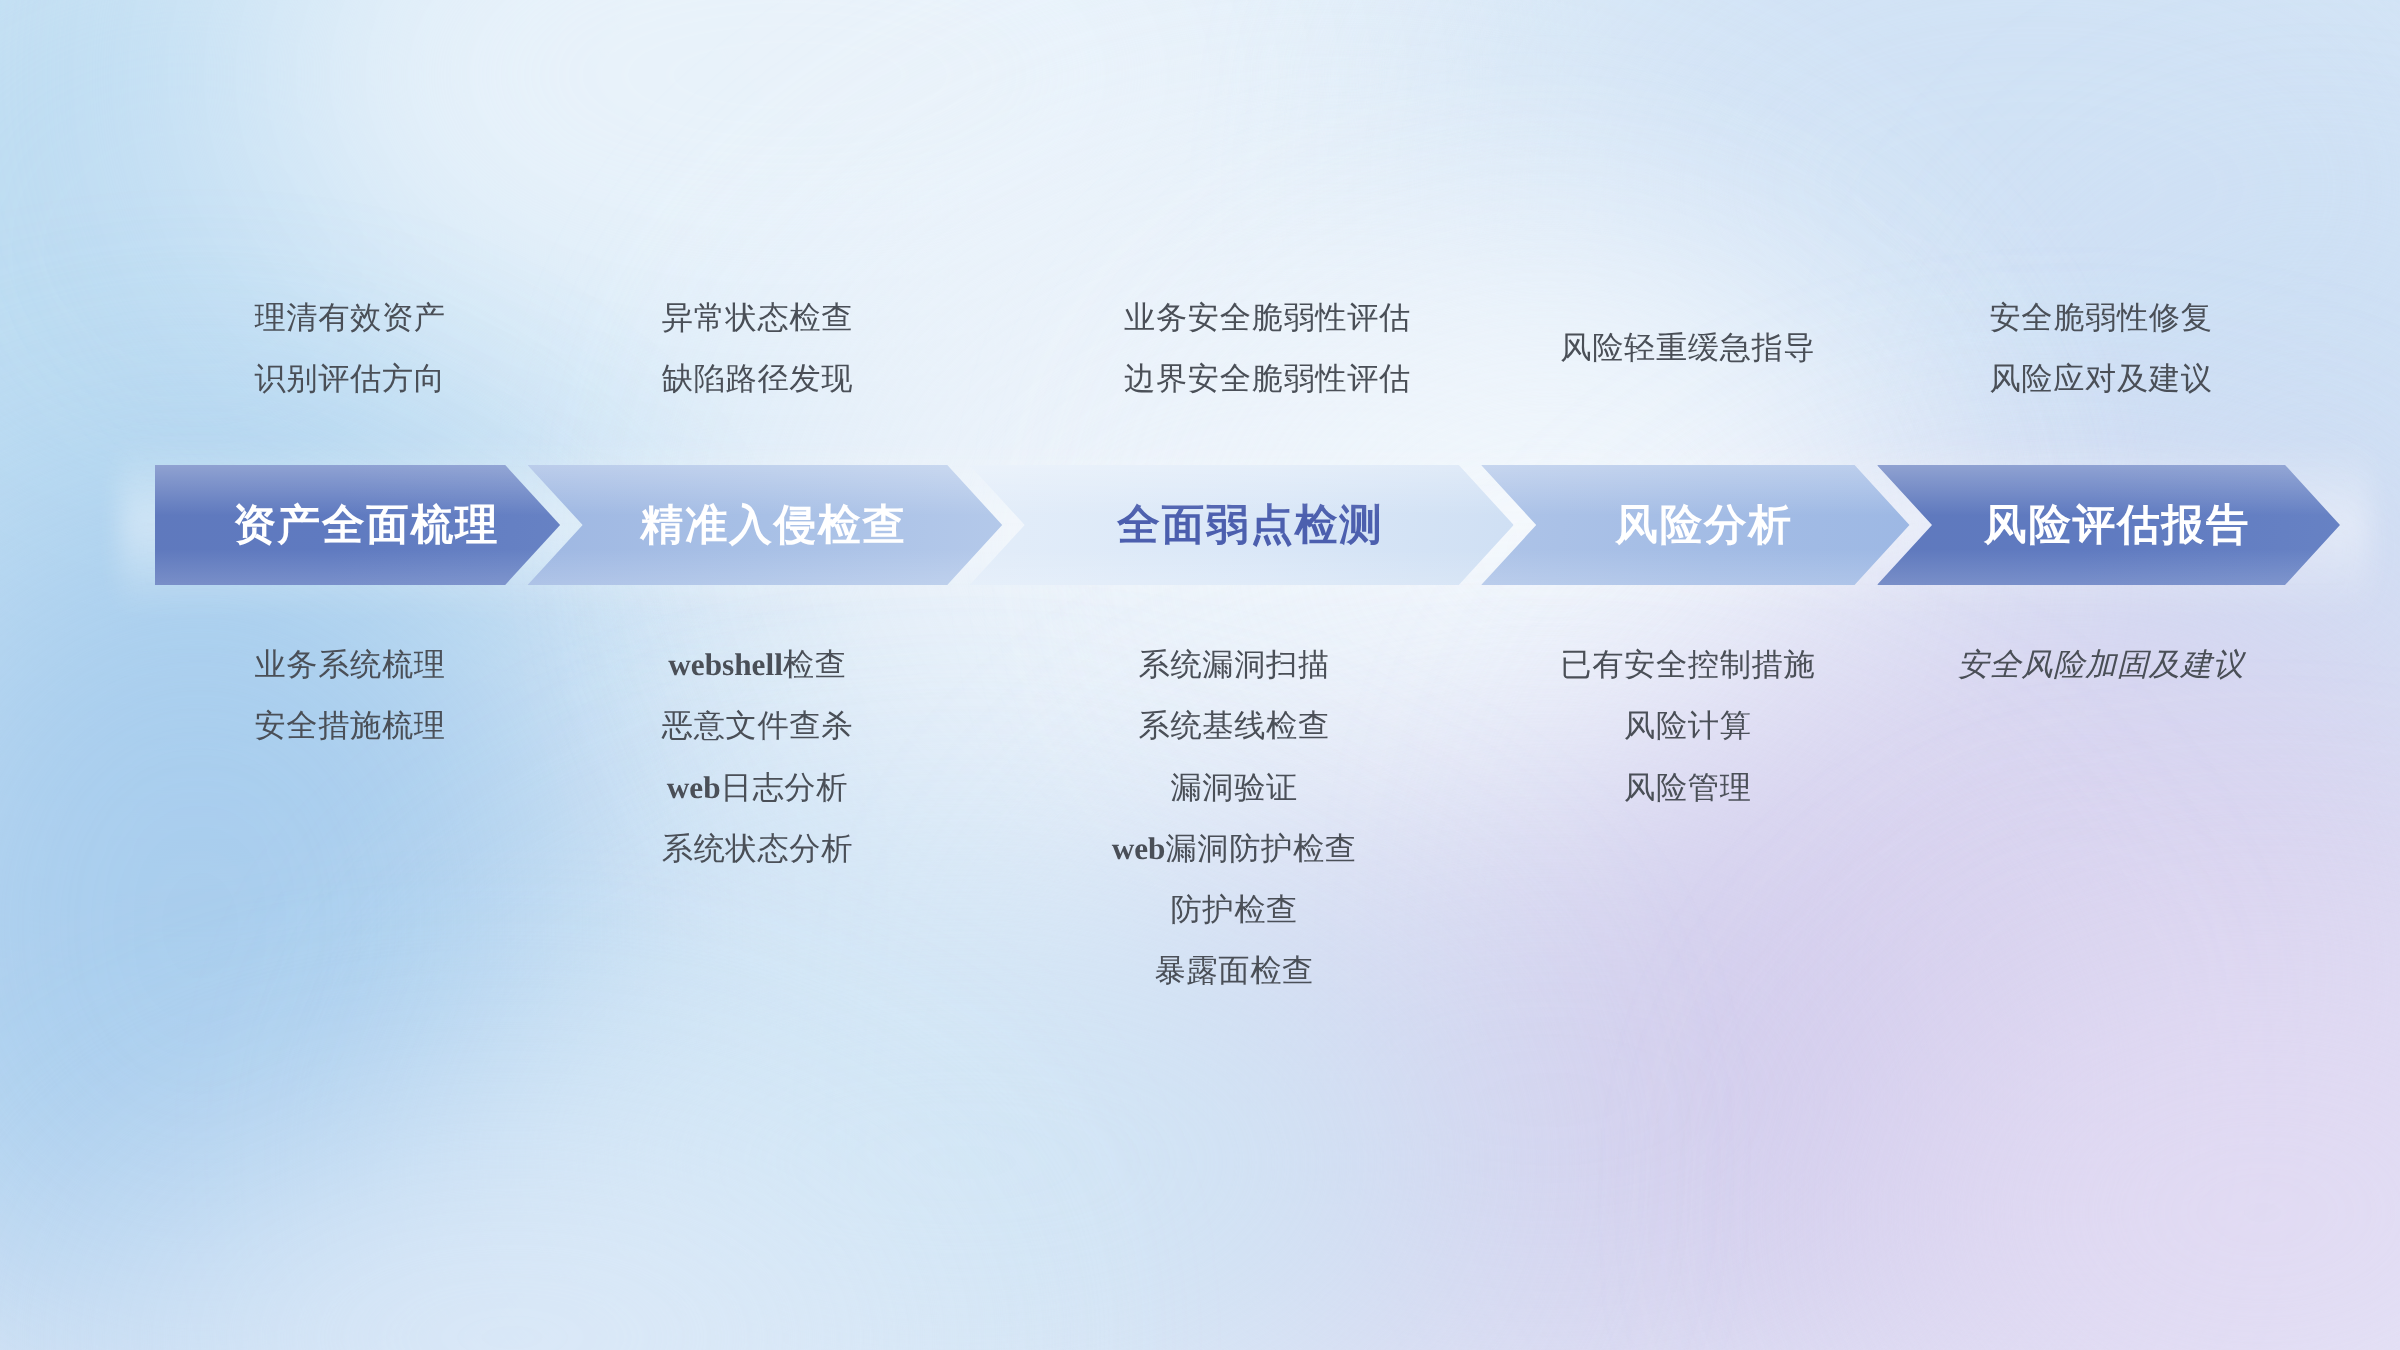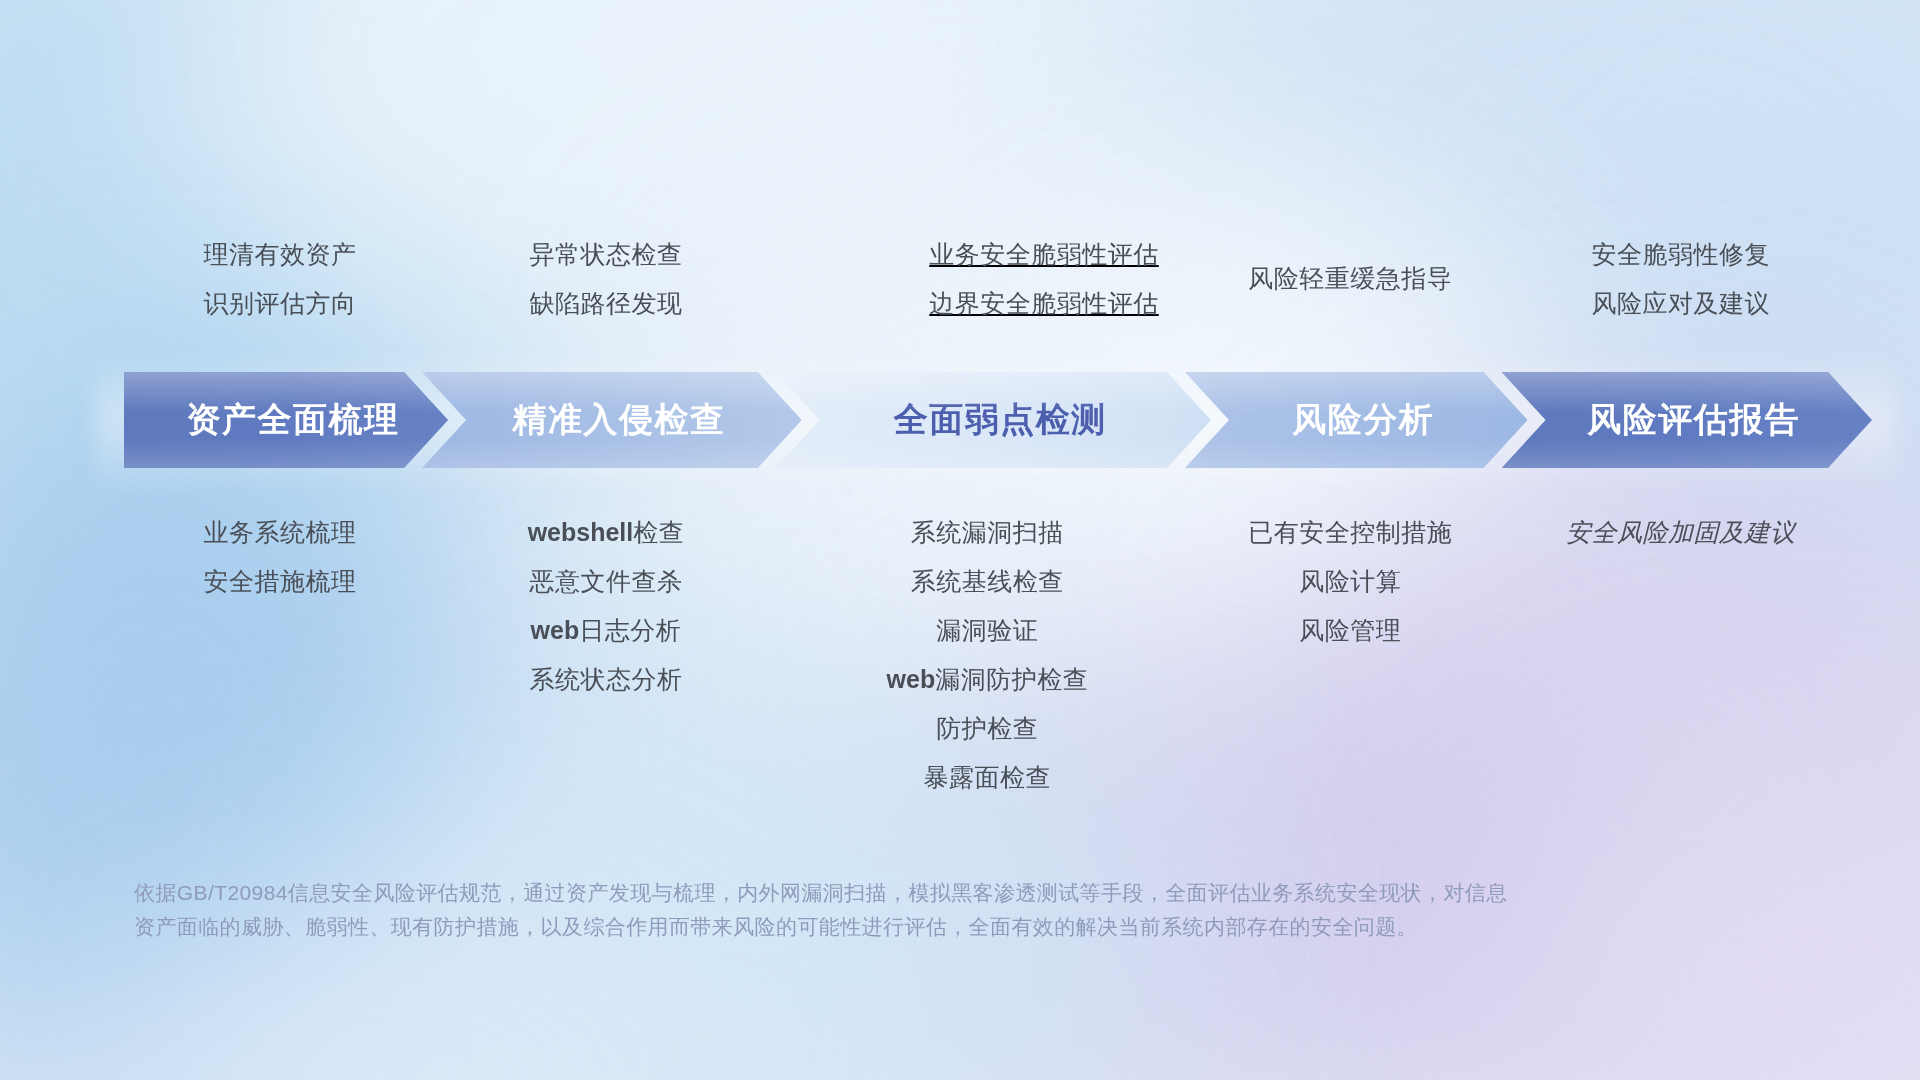--- a/index.html
+++ b/index.html
@@ -56,20 +56,21 @@
   .sub-line {
     color: #4a4f57;
     font-size: 25px;
     line-height: 49px;
     letter-spacing: .5px;
     white-space: nowrap;
   }
   .sub-line .lat {
     font-weight: bold;
     letter-spacing: 0;
+    font-family: Liberation Serif, serif;
   }
 
   
   #ribbon {
     position: absolute;
     left: 88px; top: 372px;
     width: 1748px; height: 96px;
   }
   .arrow {
     position: absolute;
@@ -162,21 +163,21 @@
           <div class="sub-line">识别评估方向</div>
         </div>
       </div>
       <div class="col" style="position: absolute; left: 0px; width: 1920px; pointer-events: none;">
         <div style="position: absolute; left: 569.93px; transform: translateX(-50%); text-align: center;">
           <div class="sub-line">异常状态检查</div>
           <div class="sub-line">缺陷路径发现</div>
         </div>
       </div>
       <div class="col" style="position: absolute; left: 0px; width: 1920px; pointer-events: none;">
-        <div style="position: absolute; left: 1008px; transform: translateX(-50%); text-align: right; text-decoration: underline;">
+        <div style="position: absolute; left: 978px; transform: translateX(-50%); text-align: right;">
           <div class="sub-line">业务安全脆弱性评估</div>
           <div class="sub-line">边界安全脆弱性评估</div>
         </div>
       </div>
       <div class="col" style="position: absolute; left: 0px; width: 1920px; pointer-events: none;">
         <div style="position: absolute; left: 1314.29px; transform: translateX(-50%); text-align: center; margin-top: 24px;">
           <div class="sub-line">风险轻重缓急指导</div>
         </div>
       </div>
       <div class="col" style="position: absolute; left: 0px; width: 1920px; pointer-events: none;">
@@ -238,18 +239,14 @@
           <div class="sub-line">风险管理</div>
         </div>
       </div>
       <div class="col" style="position: absolute; left: 0px; width: 1920px;">
         <div style="position: absolute; left: 1644.8px; transform: translateX(-50%); text-align: center; font-style: italic;">
           <div class="sub-line">安全风险加固及建议</div>
         </div>
       </div>
     </div>
 
-  <div id="footer">
-    <div>依据GB/T20984信息安全风险评估规范，通过资产发现与梳理，内外网漏洞扫描，模拟黑客渗透测试等手段，全面评估业务系统安全现状，对信息</div>
-    <div>资产面临的威胁、脆弱性、现有防护措施，以及综合作用而带来风险的可能性进行评估，全面有效的解决当前系统内部存在的安全问题。</div>
-  </div>
 
 </div>
 
 </body></html>

